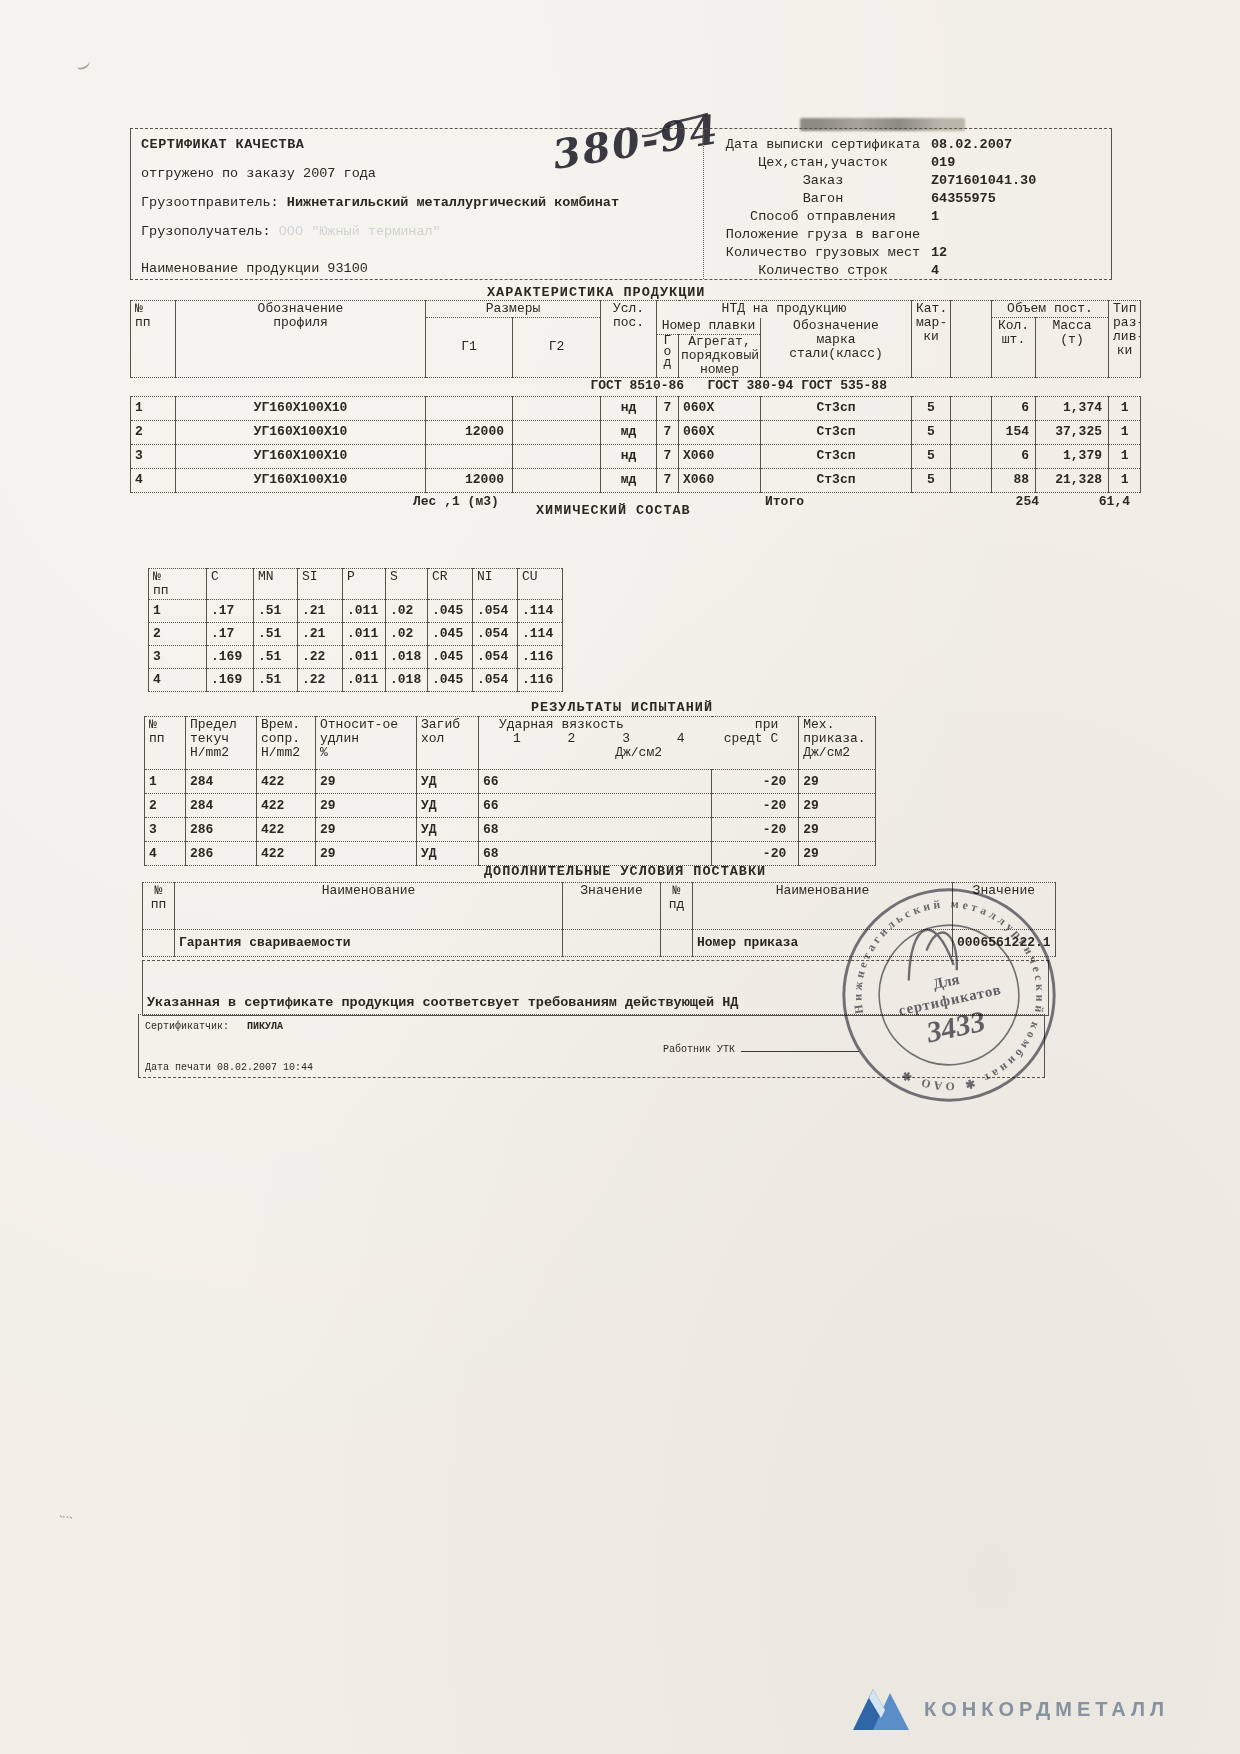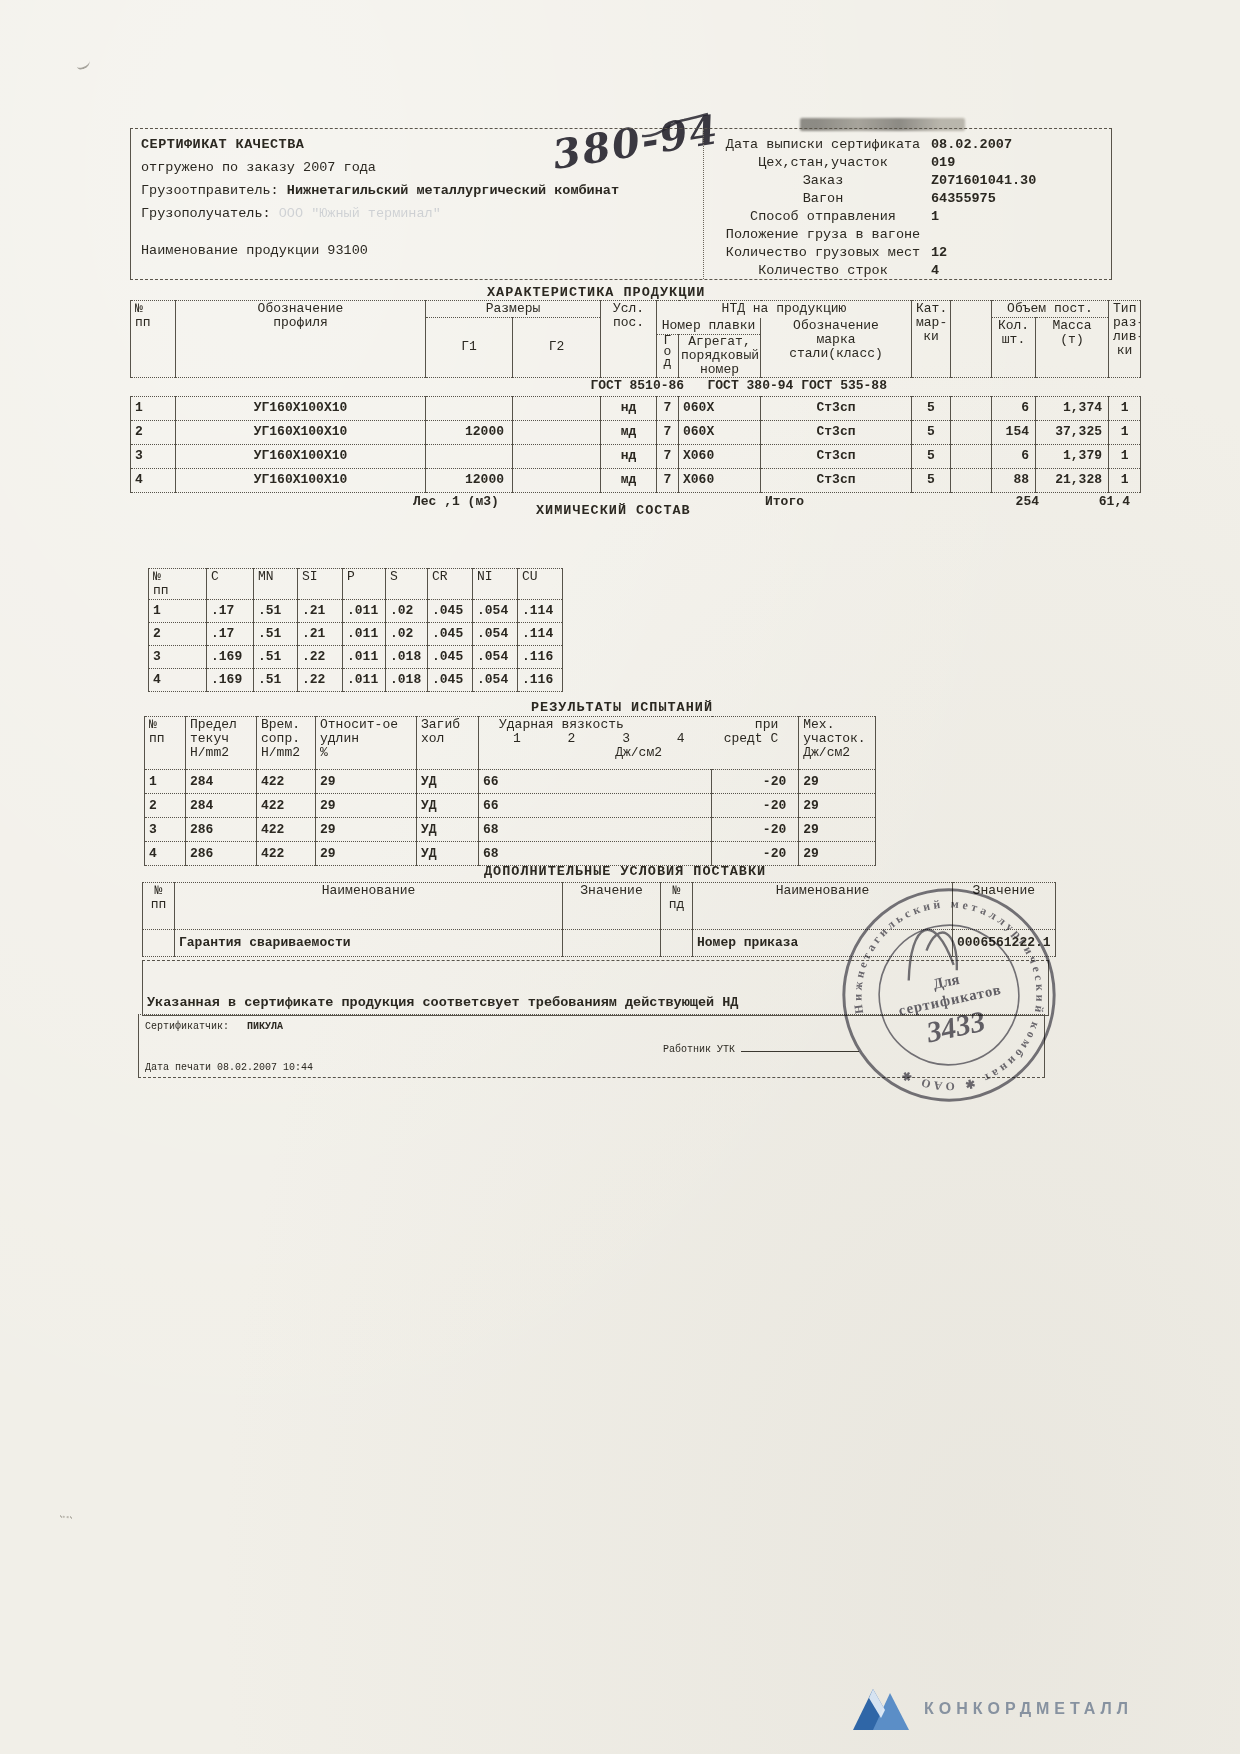--- a/index.html
+++ b/index.html
@@ -13,21 +13,21 @@
     color:#2b2821; overflow:hidden;
   }
   .pre{white-space:pre-line;}
 
   
   .hdr-box{position:absolute; left:130px; top:128px; width:980px; height:150px;
     border:1px solid #59544a; border-top-style:dashed; border-bottom-style:dashed;}
   .hdr-divider{position:absolute; left:572px; top:0; width:0; height:100%; border-left:1px dotted #6a655a;}
   .hdr-left{position:absolute; left:10px; top:7px; width:555px; font-size:13.5px; line-height:18px;}
   .hdr-title{font-weight:bold; letter-spacing:.5px;}
-  .hdr-line{margin-top:5px;}
+  .hdr-line{margin-top:11px;}
   .b{font-weight:bold;}
   .faint{opacity:.22; filter:blur(.4px); color:#4a5a78;}
   .hdr-product{margin-top:19px;}
   .hdr-fields{position:absolute; left:584px; top:7px; width:390px; font-size:13.5px; line-height:18px;text-align:center;}
   .hf-row{display:flex;}
   .hf-label{width:216px; flex:0 0 216px;}
   .hf-value{font-weight:bold;}
 
   
   .handwrite{
@@ -108,21 +108,21 @@
   .stamp{position:absolute; left:836px; top:882px; width:226px; height:226px;
     transform:rotate(-12deg); mix-blend-mode:multiply;}
   .stamp text{fill:#4e4c58; font-family:"Liberation Serif","DejaVu Serif",serif;}
   .stamp-c1{font-size:15px; font-weight:bold; text-anchor:middle;}
   .stamp-c2{font-size:15px; font-weight:bold; text-anchor:middle; letter-spacing:1px;}
   .stamp-hand{font-size:30px; font-style:italic; font-weight:bold; text-anchor:middle; opacity:.85;}
   .stamp-ring{font-size:12px; letter-spacing:3.5px; font-weight:bold;}
 
   
   .brand{position:absolute; left:852px; top:1686px; display:flex; align-items:center; gap:14px;}
-  .brand-text{font-family:"Liberation Sans",sans-serif; font-size:16px; letter-spacing:5px;
+  .brand-text{font-family:"Liberation Sans",sans-serif; font-size:20px; letter-spacing:5px;
     color:#8792a0; font-weight:bold;}
 </style>
 </head>
 <body>
 
 <div class="page">
 
   <div class="corner-mark"></div>
   <div class="corner-mark2"></div>
   <div class="smudge"></div>
@@ -430,21 +430,21 @@
               <span>Ударная вязкость</span>
               <span>при</span>
             </div>
             <div class="imp-row">
               <span style="padding-left:14px">1      2      3      4     сред</span>
               <span>t C</span>
             </div>
             <div class="imp-unit">Дж/см2</div>
           </th>
           <th class="pre">Мех.
-участок.
+приказа.
 Дж/см2</th>
         </tr>
       </thead>
       <tbody id="test-body">
           <tr>
             <td>1</td>
             <td>284</td>
             <td>422</td>
             <td>29</td>
             <td>УД</td>

